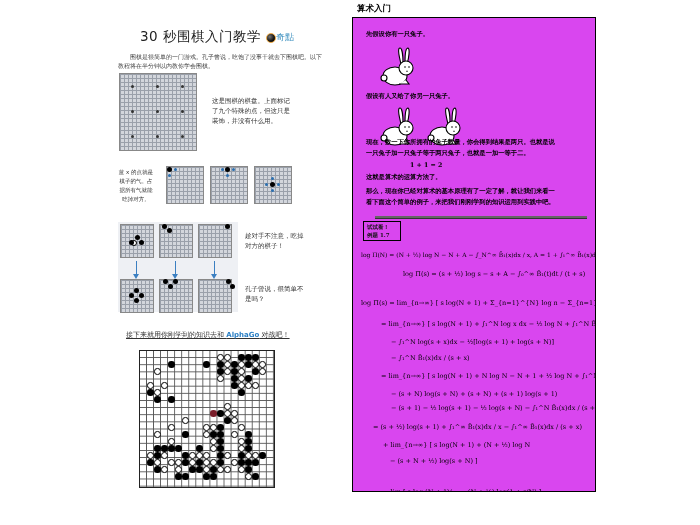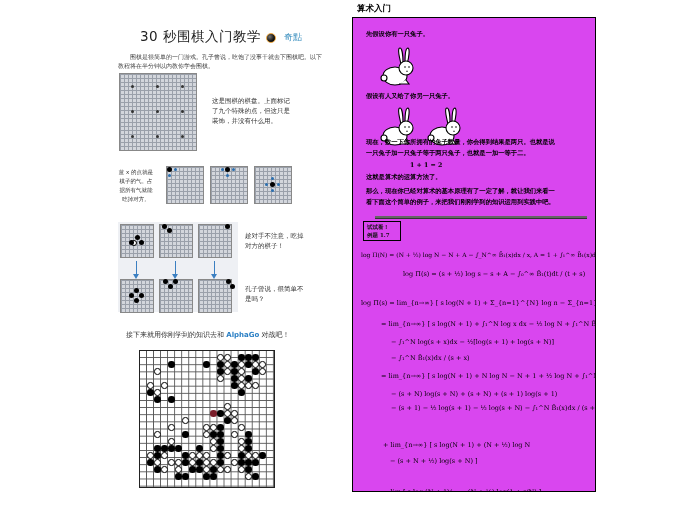--- a/index.html
+++ b/index.html
@@ -1,39 +1,39 @@
 <!DOCTYPE html>
 <html><head>
 <meta charset="utf-8">
 <style>
   html,body{margin:0;padding:0;background:#fff;}
   body{width:700px;height:525px;position:relative;overflow:hidden;font-family:"DejaVu Sans",sans-serif;color:#111;}
   .abs{position:absolute;}
   
   #left-title{left:140px;top:28px;font-size:13.5px;color:#222;letter-spacing:0.5px;}
-  #logo{left:266px;top:31px;font-size:9px;color:#3a8fbf;display:flex;align-items:center;gap:8px;}
+  #logo{left:266px;top:31px;font-size:9px;color:#3a8fbf;display:flex;align-items:center;gap:0;}
   #logo .dot{width:8px;height:8px;border-radius:50%;background:radial-gradient(circle at 35% 35%,#777,#111 60%);border:1px solid #e8a23b;}
   #intro{left:118px;top:52px;width:208px;font-size:6px;line-height:9px;color:#444;text-indent:12px;}
   .board{background-color:#d3d6dc;border:1px solid #888;
     background-image:linear-gradient(#9aa0aa 1px,transparent 1px),linear-gradient(90deg,#9aa0aa 1px,transparent 1px);
     background-size:4px 4px;}
   #big-board{left:119px;top:73px;width:76px;height:76px;}
   .hoshi{position:absolute;width:3px;height:3px;background:#333;border-radius:50%;}
   .note{font-size:6.5px;line-height:10px;color:#333;}
   #note1{left:212px;top:96px;width:80px;}
   #note2{left:118px;top:168px;width:36px;text-align:center;font-size:5.5px;line-height:9px;}
   .sb{position:absolute;width:36px;height:36px;}
   .bs{position:absolute;width:5px;height:5px;border-radius:50%;background:#000;}
   .lib{position:absolute;width:3px;height:3px;border-radius:50%;background:#2b6fb0;}
   #capture-bg{left:118px;top:222px;width:120px;height:90px;background:#eef0f4;}
   .arrow{position:absolute;width:1px;height:14px;background:#3b7fc1;}
   .arrow:after{content:"";position:absolute;left:-3px;bottom:-4px;border-left:3.5px solid transparent;border-right:3.5px solid transparent;border-top:5px solid #3b7fc1;}
   #note3{left:245px;top:231px;width:60px;}
   #note4{left:245px;top:284px;width:60px;}
-  #cta{left:126px;top:330px;font-size:7px;color:#333;}
+  #cta{left:126px;top:330px;font-size:7px;color:#333;text-decoration:underline;}
   #cta .ag{color:#2a7fc4;font-weight:bold;}
   #go-board{left:139px;top:350px;width:134px;height:136px;border:1.2px solid #222;background:#fff;
     background-image:linear-gradient(#555 0.7px,transparent 0.7px),linear-gradient(90deg,#555 0.7px,transparent 0.7px);
     background-size:7.05px 7.15px;background-position:-1px -1px;}
   .st{position:absolute;width:6.6px;height:6.6px;border-radius:50%;box-sizing:border-box;}
   .st.b{background:#000;}
   .st.w{background:#fff;border:1px solid #000;}
   
   #right-title{left:357px;top:3px;font-size:8.5px;font-weight:bold;color:#000;font-family:"DejaVu Serif",serif;}
   #right-box{left:352px;top:17px;width:242px;height:473px;border:1.5px solid #000;background:#d946ef;overflow:hidden;}
@@ -302,16 +302,17 @@
   </div>
   <div class="eq" style="left:8px;top:232px;font-size:6px">log Π(N) = (N + ½) log N − N + A − ∫_N^∞ B̄₁(x)dx / x,   A = 1 + ∫₁^∞ B̄₁(x)dx / x</div>
   <div class="eq" style="left:50px;top:252px">log Π(s) = (s + ½) log s − s + A − ∫₀^∞ B̄₁(t)dt / (t + s)</div>
   <div class="eq" style="left:8px;top:281px">log Π(s) = lim_{n→∞} [ s log(N + 1) + Σ_{n=1}^{N} log n − Σ_{n=1}^{N} log(s + n) ]</div>
   <div class="eq" style="left:28px;top:302px">= lim_{n→∞} [ s log(N + 1) + ∫₁^N log x dx − ½ log N + ∫₁^N B̄₁(x)dx / x</div>
   <div class="eq" style="left:38px;top:320px">− ∫₁^N log(s + x)dx − ½[log(s + 1) + log(s + N)]</div>
   <div class="eq" style="left:38px;top:336px">− ∫₁^N B̄₁(x)dx / (s + x)</div>
   <div class="eq" style="left:28px;top:354px">= lim_{n→∞} [ s log(N + 1) + N log N − N + 1 + ½ log N + ∫₁^N B̄₁(x)dx / x</div>
   <div class="eq" style="left:38px;top:372px">− (s + N) log(s + N) + (s + N) + (s + 1) log(s + 1)</div>
   <div class="eq" style="left:38px;top:386px">− (s + 1) − ½ log(s + 1) − ½ log(s + N) − ∫₁^N B̄₁(x)dx / (s + x) ]</div>
+  <div class="eq" style="left:20px;top:405px">= (s + ½) log(s + 1) + ∫₁^∞ B̄₁(x)dx / x − ∫₁^∞ B̄₁(x)dx / (s + x)</div>
   <div class="eq" style="left:30px;top:423px">+ lim_{n→∞} [ s log(N + 1) + (N + ½) log N</div>
   <div class="eq" style="left:37px;top:439px">− (s + N + ½) log(s + N) ]</div>
   <div class="eq" style="left:30px;top:470px">= lim [ s log (N + 1)/… − (N + ½) log(1 + s/N) ]</div>
 </div>
 
 </body></html>

